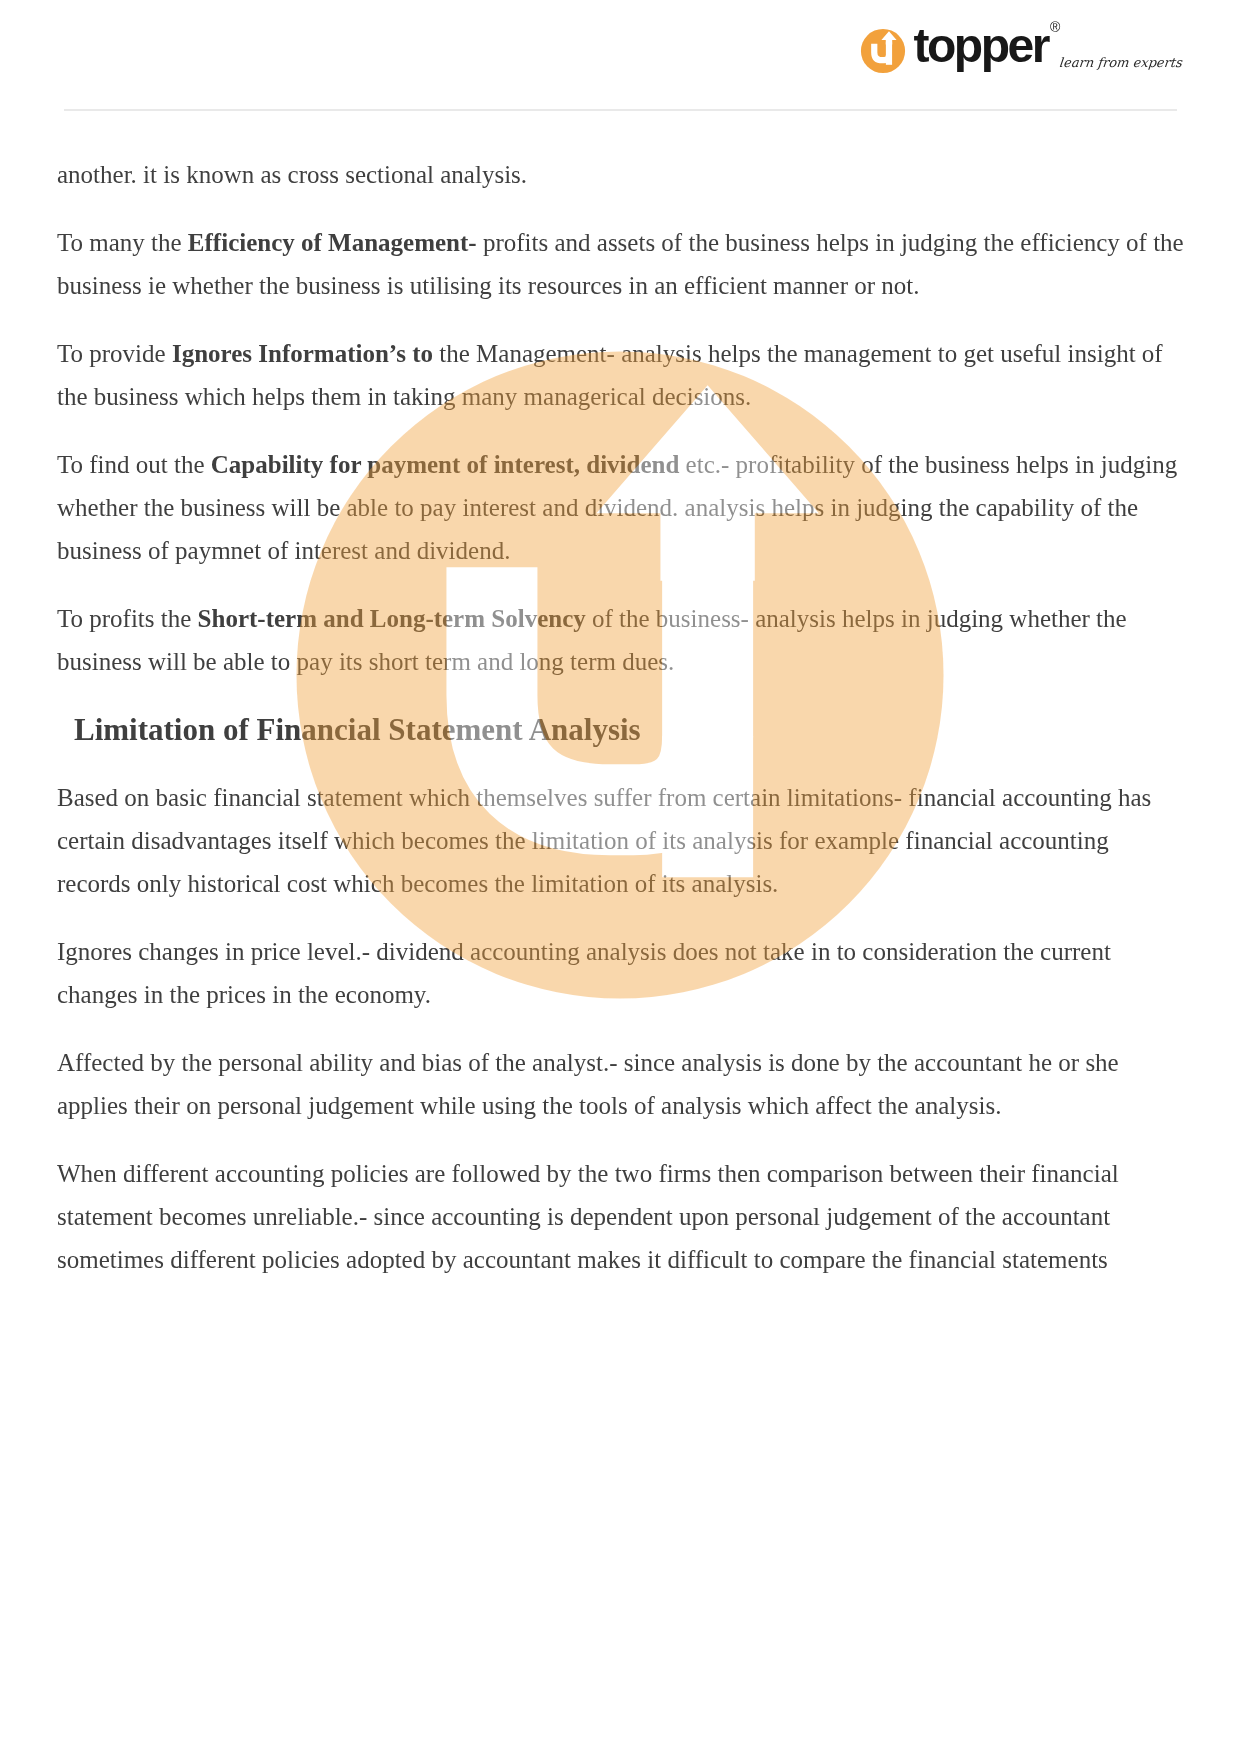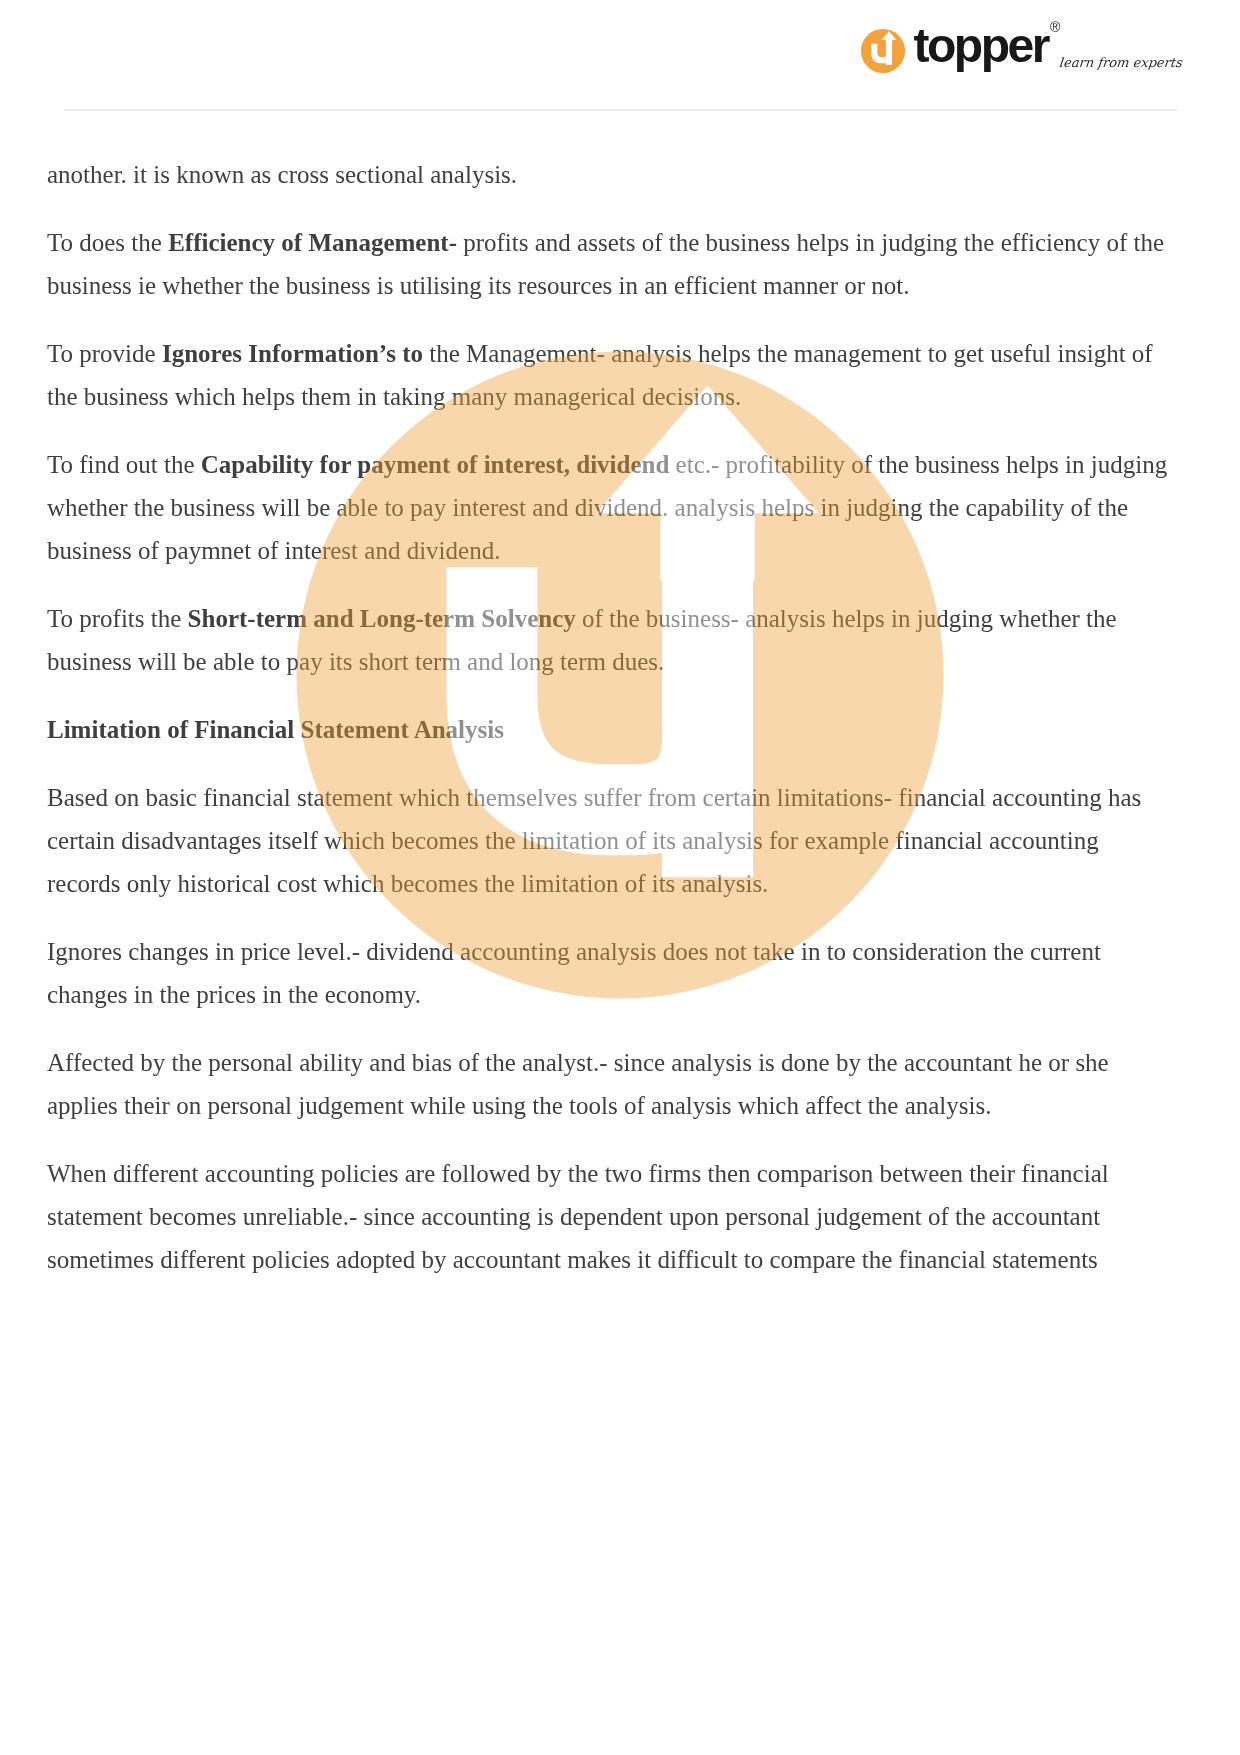--- a/index.html
+++ b/index.html
@@ -35,28 +35,28 @@
     font-style:italic;font-size:13px;line-height:15px;
     margin-top:-4px;margin-right:2px;
     color:#2a2a2a;transform:skewX(-8deg);
   }
   .divider{
     position:absolute;top:109px;left:64px;right:63px;height:2px;
     background:var(--divider,#e9e9e9);
   }
   
   .doc{
-    position:absolute;left:47px;top:153px;width:1128px;
+    position:absolute;left:57px;top:153px;width:1128px;
     color:var(--text,#3f3f3f);
     font-size:25px;line-height:43px;
     z-index:1;
   }
   .para{margin:0 0 25px 0;font-weight:normal;}
   .para .b{font-weight:bold;}
-  h2.para{font-size:25px;}
+  h2.para{font-size:31px;margin-left:17px;}
   
   .watermark{
     position:absolute;left:283px;top:338px;width:674px;height:674px;
     opacity:var(--wm-opacity,0.42);
     z-index:3;pointer-events:none;
     color:var(--accent,#F2A13C);
   }
 </style>
 </head>
 <body>
@@ -83,21 +83,21 @@
         </div>
         <div class="tagline">learn from experts</div>
       </div>
     </div>
   </div>
 
   <div class="divider"></div>
 
   <div class="doc">
       <p class="para"><span>another. it is known as cross sectional analysis.</span></p>
-      <p class="para"><span>To does the </span><span class="b">Efficiency of Management-</span><span> profits and assets of the business helps in judging the efficiency of the business ie whether the business is utilising its resources in an efficient manner or not.</span></p>
+      <p class="para"><span>To many the </span><span class="b">Efficiency of Management-</span><span> profits and assets of the business helps in judging the efficiency of the business ie whether the business is utilising its resources in an efficient manner or not.</span></p>
       <p class="para"><span>To provide </span><span class="b">Ignores Information’s to</span><span> the Management- analysis helps the management to get useful insight of the business which helps them in taking many managerical decisions.</span></p>
       <p class="para"><span>To find out the </span><span class="b">Capability for payment of interest, dividend</span><span> etc.- profitability of the business helps in judging whether the business will be able to pay interest and dividend. analysis helps in judging the capability of the business of paymnet of interest and dividend.</span></p>
       <p class="para"><span>To profits the </span><span class="b">Short-term and Long-term Solvency</span><span> of the business- analysis helps in judging whether the business will be able to pay its short term and long term dues.</span></p>
       <h2 class="para"><span class="b">Limitation of Financial Statement Analysis</span></h2>
       <p class="para"><span>Based on basic financial statement which themselves suffer from certain limitations- financial accounting has certain disadvantages itself which becomes the limitation of its analysis for example financial accounting records only historical cost which becomes the limitation of its analysis.</span></p>
       <p class="para"><span>Ignores changes in price level.- dividend accounting analysis does not take in to consideration the current changes in the prices in the economy.</span></p>
       <p class="para"><span>Affected by the personal ability and bias of the analyst.- since analysis is done by the accountant he or she applies their on personal judgement while using the tools of analysis which affect the analysis.</span></p>
       <p class="para"><span>When different accounting policies are followed by the two firms then comparison between their financial statement becomes unreliable.- since accounting is dependent upon personal judgement of the accountant sometimes different policies adopted by accountant makes it difficult to compare the financial statements</span></p>
     </div>
 

